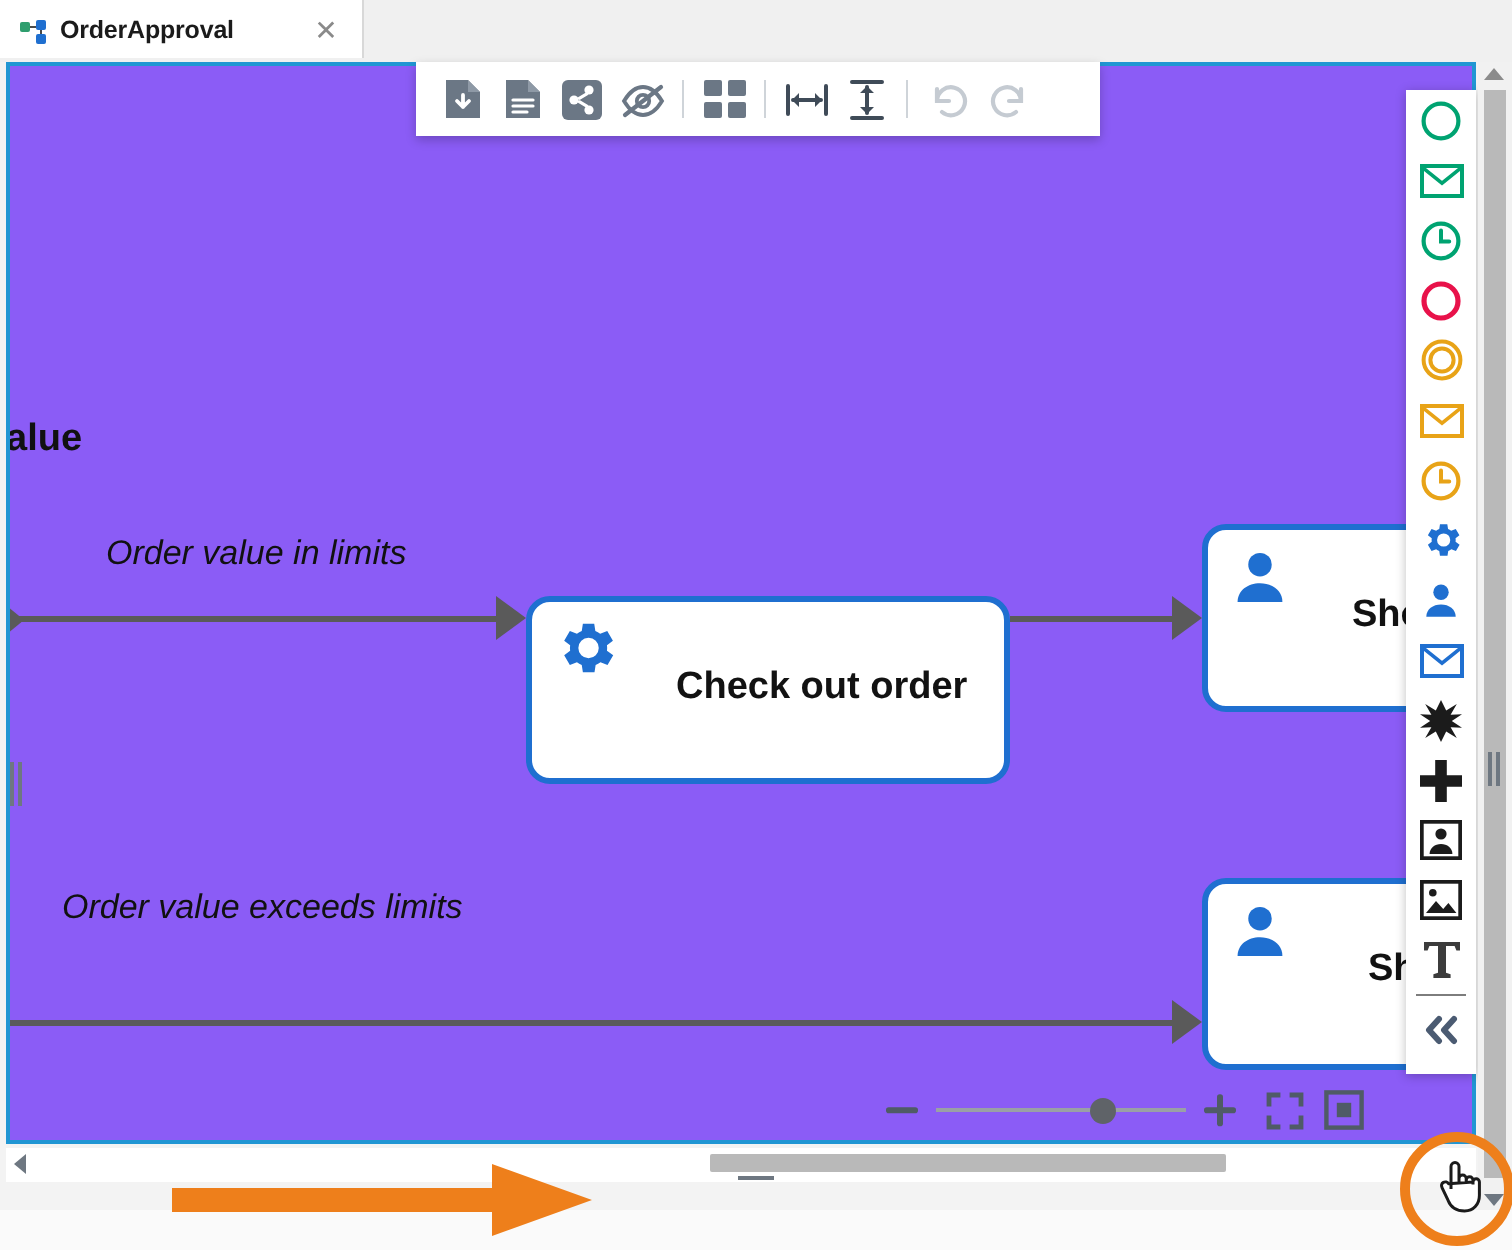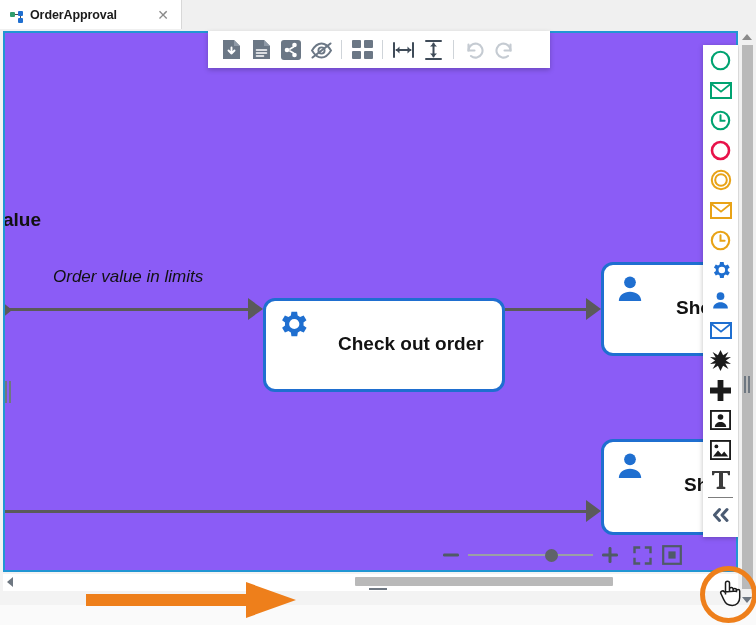--- a/index.html
+++ b/index.html
@@ -140,20 +140,21 @@
         <svg width="32" height="32" viewBox="0 0 24 24" fill="#1f6fd0">
           <circle cx="12" cy="7" r="4.4"></circle>
           <path d="M3.6 21c0-4.3 3.8-7 8.4-7s8.4 2.7 8.4 7z"></path>
         </svg>
       </span>
       <span class="node-title" style="left:72px;top:32px;">Sho</span>
     </div>
 
     <div class="edge" style="left:-2px;top:477px;width:588px;"></div>
     <div class="arrowhead" style="left:581px;top:467px;"></div>
+    <div class="edge-label" style="left:26px;top:411px;">Order value exceeds limits</div>
 
     <div class="node" style="left:596px;top:406px;width:160px;height:96px;">
       <span class="node-ico" style="left:10px;top:8px;">
         <svg width="32" height="32" viewBox="0 0 24 24" fill="#1f6fd0">
           <circle cx="12" cy="7" r="4.4"></circle>
           <path d="M3.6 21c0-4.3 3.8-7 8.4-7s8.4 2.7 8.4 7z"></path>
         </svg>
       </span>
       <span class="node-title" style="left:80px;top:32px;">Sh</span>
     </div>

